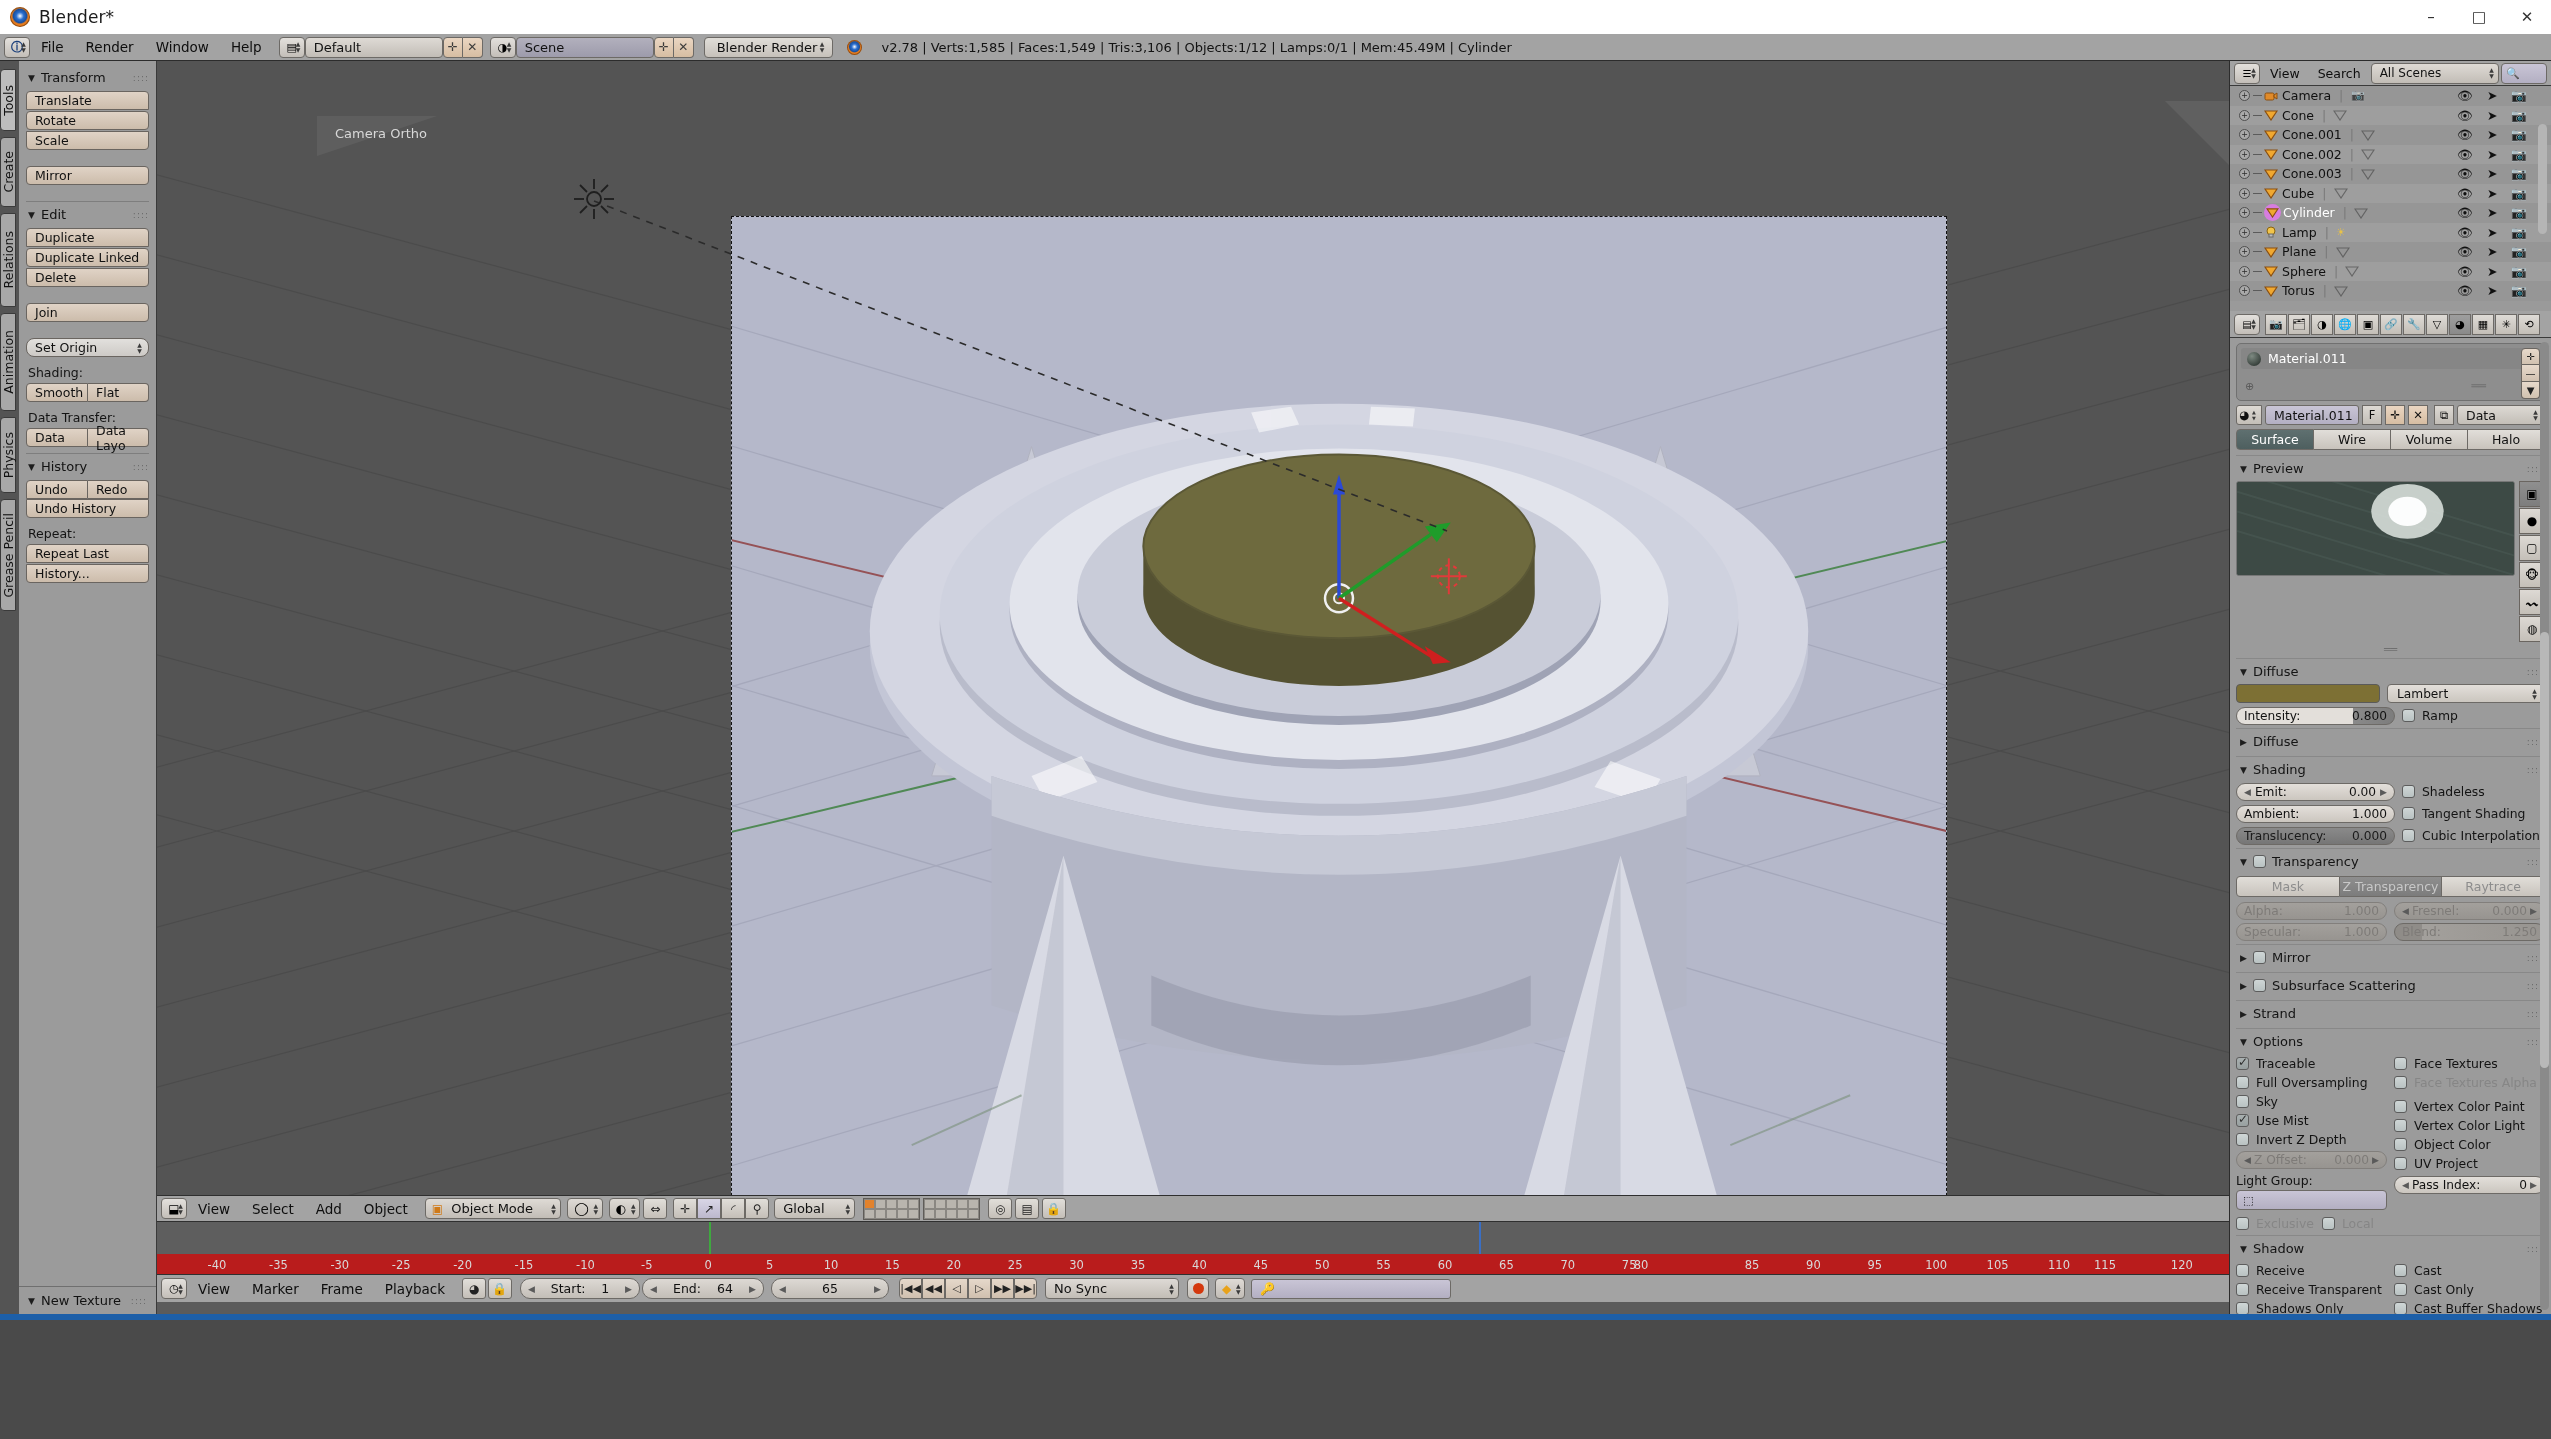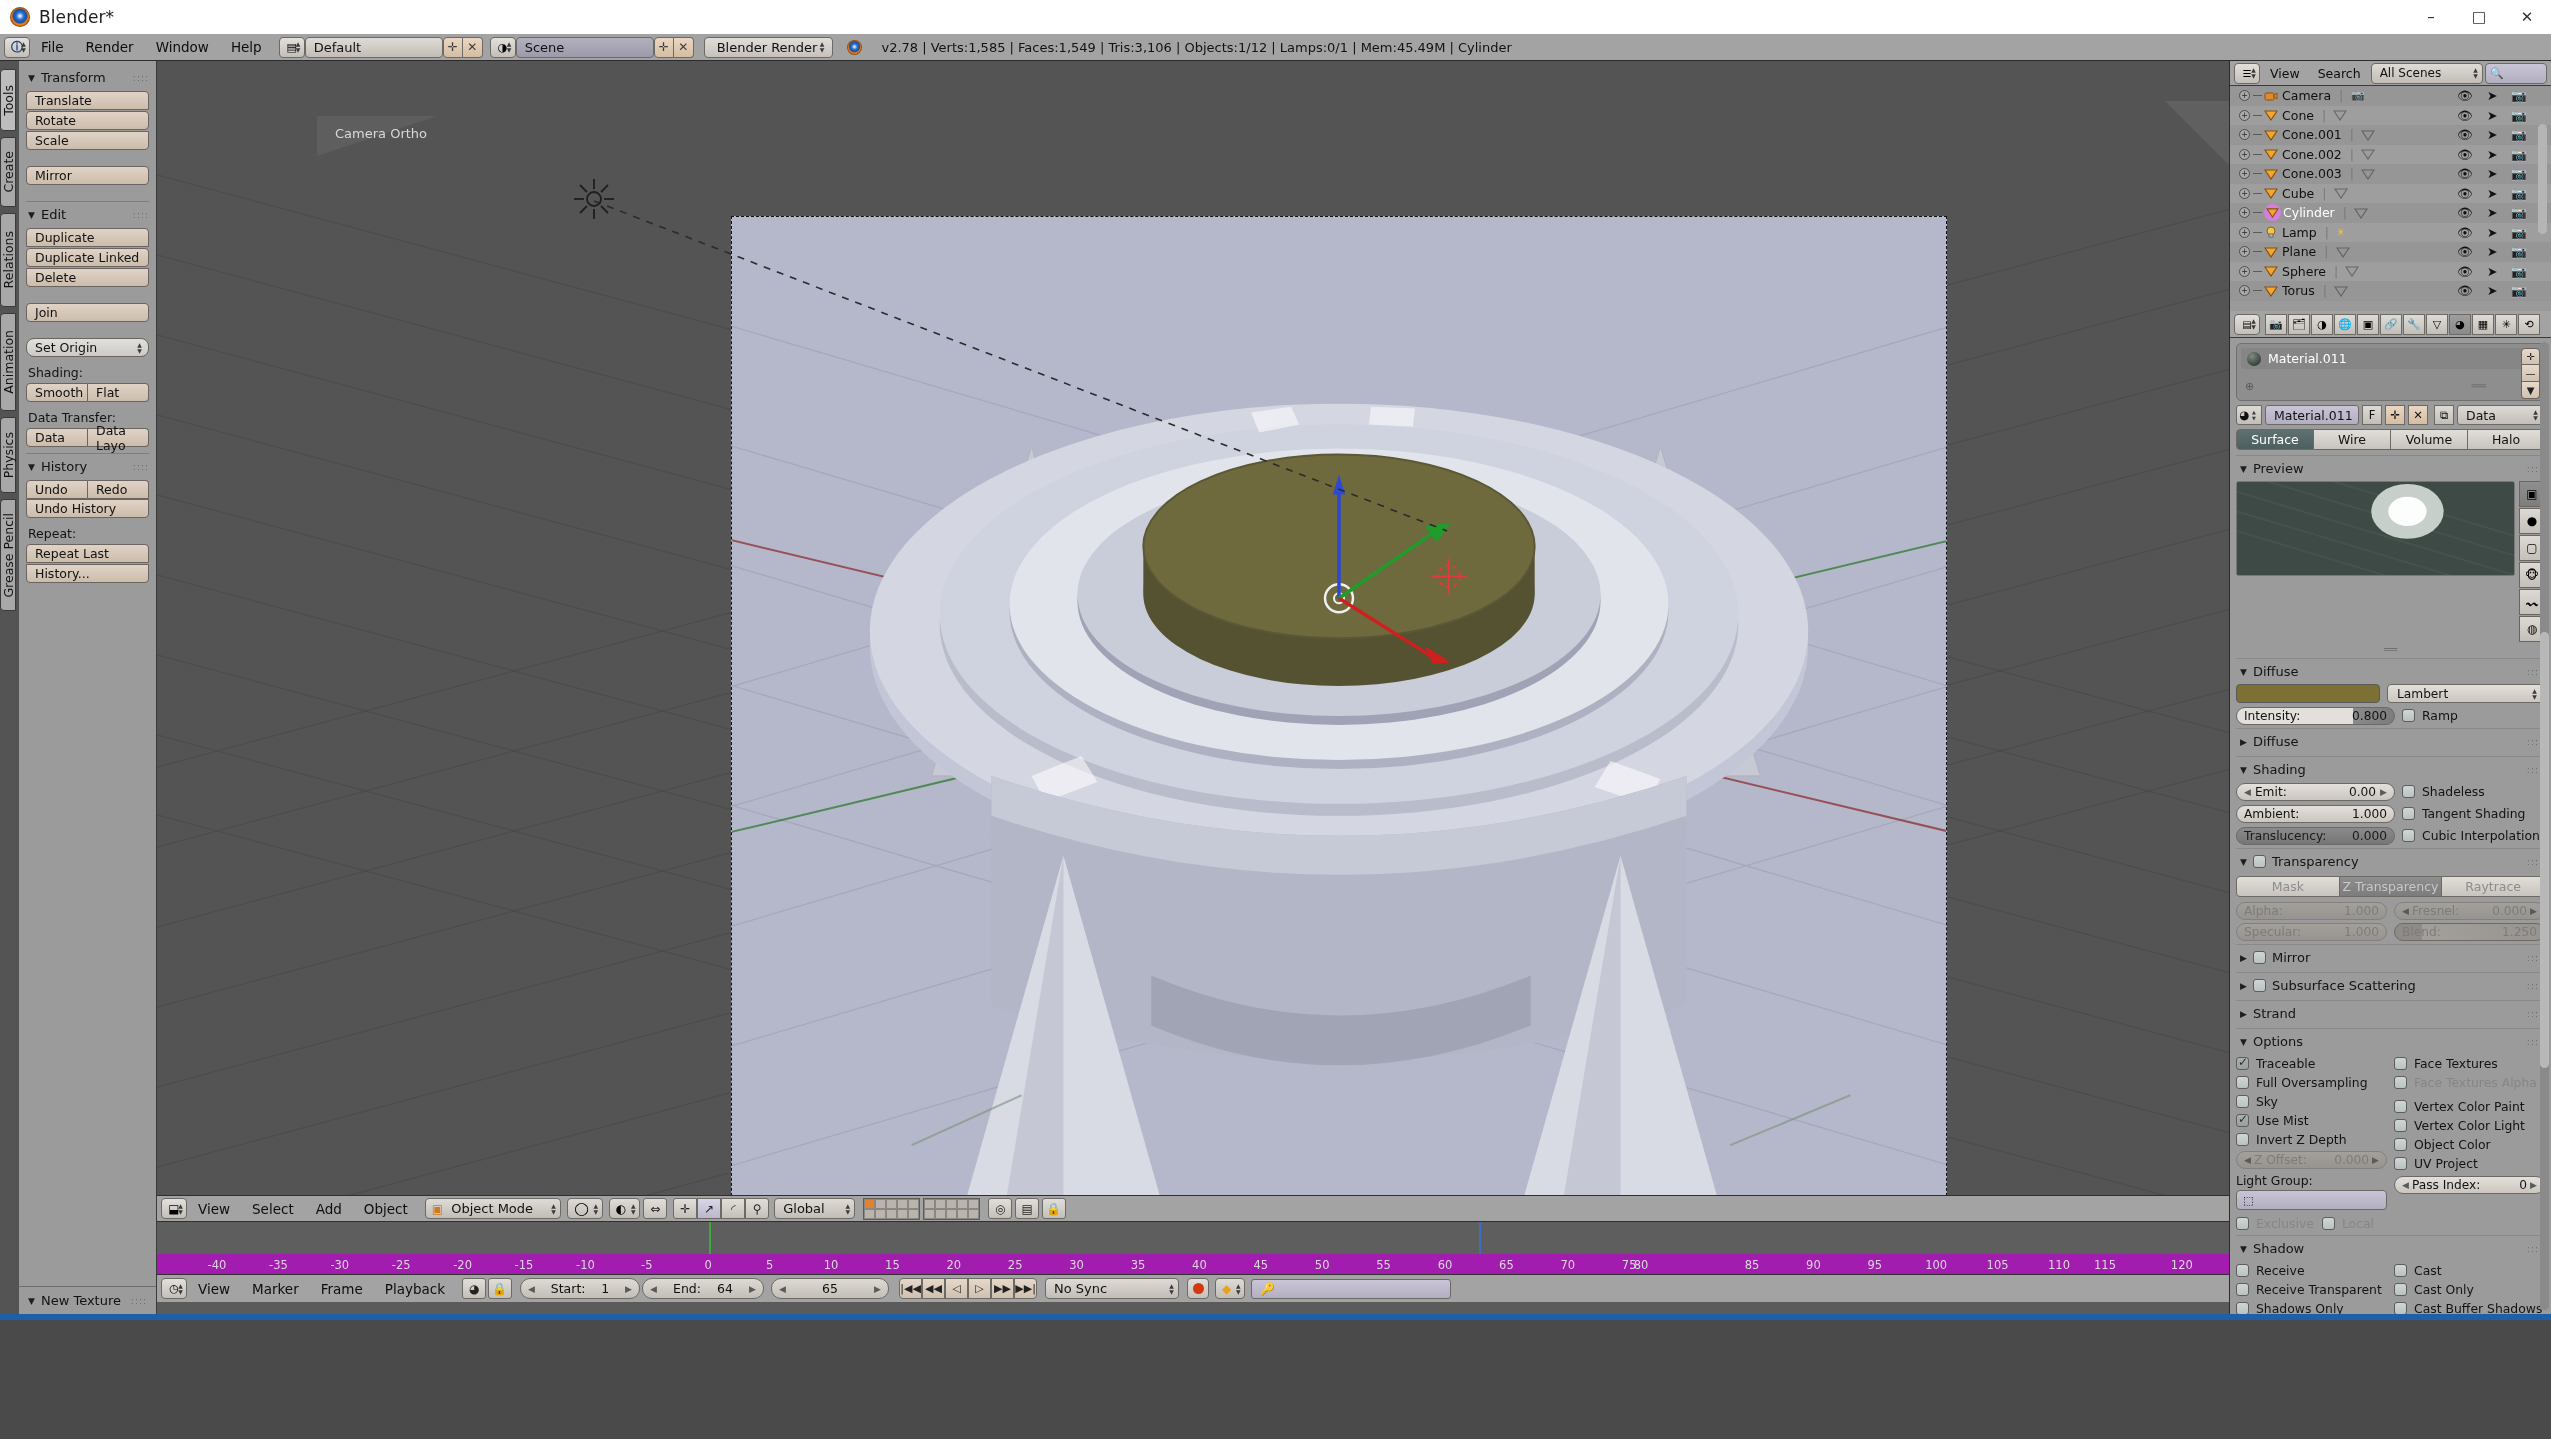--- a/index.html
+++ b/index.html
@@ -104,21 +104,21 @@
   .layergrid { display:flex; gap:3px; margin-left:8px; }
   .lgblock { display:grid; grid-template-columns:repeat(5,11px);
     grid-template-rows:repeat(2,10px); border:1px solid #5f5c58; }
   .lgcell { border:1px solid #8a8782; background:#b9b5ae; }
   .lgcell.on { background:#e2822c; }
 
   
   .timeline { height:92px; background:#5b5b5b; position:relative; }
   .tl-track { height:52px; background:#5e5e5e; position:relative; overflow:hidden; }
   .tl-ruler { position:absolute; left:0; right:0; bottom:0; height:20px;
-    background:#a21caf; }
+    background:#b91c1c; }
   .tl-tick { position:absolute; bottom:2px; font-size:11.5px; color:#d9d9d9;
     transform:translateX(-50%); }
   .tl-green { position:absolute; top:0; bottom:0; width:2px; background:#3fa83f; }
   .tl-cur { position:absolute; top:0; bottom:20px; width:2px; background:#3a6fc4; }
   .tl-header { height:28px; background:#a3a3a3; display:flex; align-items:center;
     padding:0 4px; border-top:1px solid #2f2f2f; }
   .numfield { height:21px; border:1px solid #6d6a66; border-radius:10px;
     background:linear-gradient(#ddd9d4,#c3beb7); display:flex; align-items:center;
     justify-content:space-between; padding:0 7px; font-size:12.5px; color:#111;
     min-width:96px; }
@@ -707,21 +707,21 @@
     <div class="rightcol">
 
       <div class="outliner">
         <div class="ol-header">
           <div class="icon-box">
             <span style="font-size:10px;">☰</span>
             <span class="spin" style="position:absolute;right:1px;">▲<br>▼</span>
           </div>
           <div class="menu-item" style="padding:0 8px;font-size:12.5px;">View</div>
           <div class="menu-item" style="padding:0 8px;font-size:12.5px;">Search</div>
-          <div class="combo" style="width:112px;">
+          <div class="combo" style="width:128px;">
             <span class="lbl" style="font-size:12px;">All Scenes</span>
             <span class="spin" style="margin-left:auto;padding-right:3px;">▲<br>▼</span>
           </div>
           <div class="combo" style="flex:1;background:linear-gradient(#c9c5d6,#b3afc2);">
             <span style="padding-left:5px;font-size:11px;">🔍</span>
           </div>
         </div>
         <div class="ol-body">
           <div class="ol-row">
             <span class="ol-plus">+</span>

